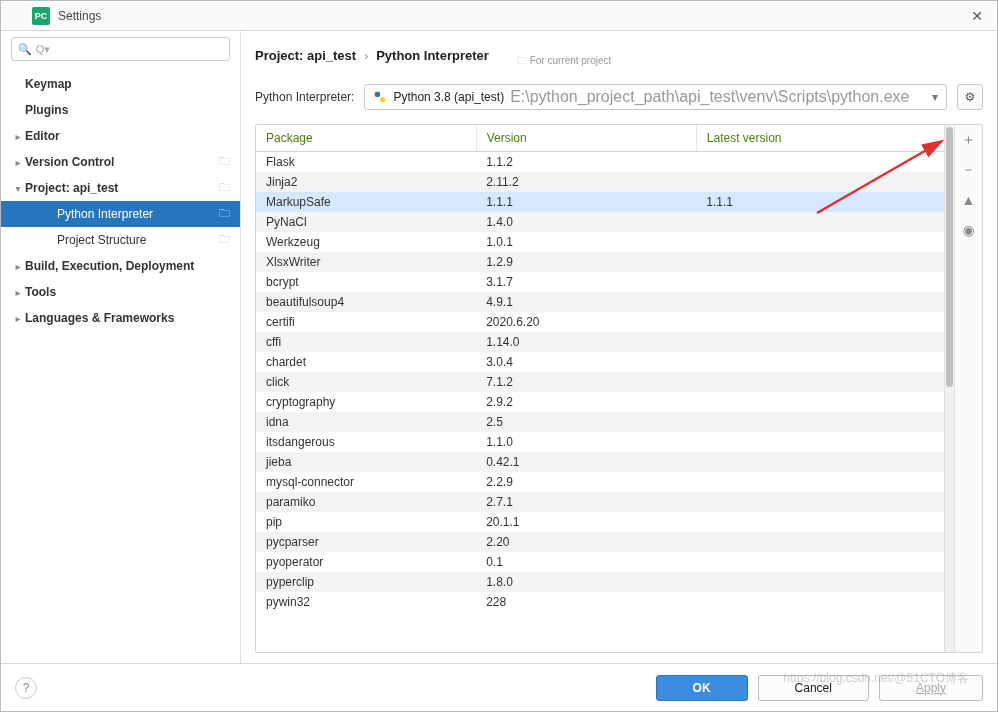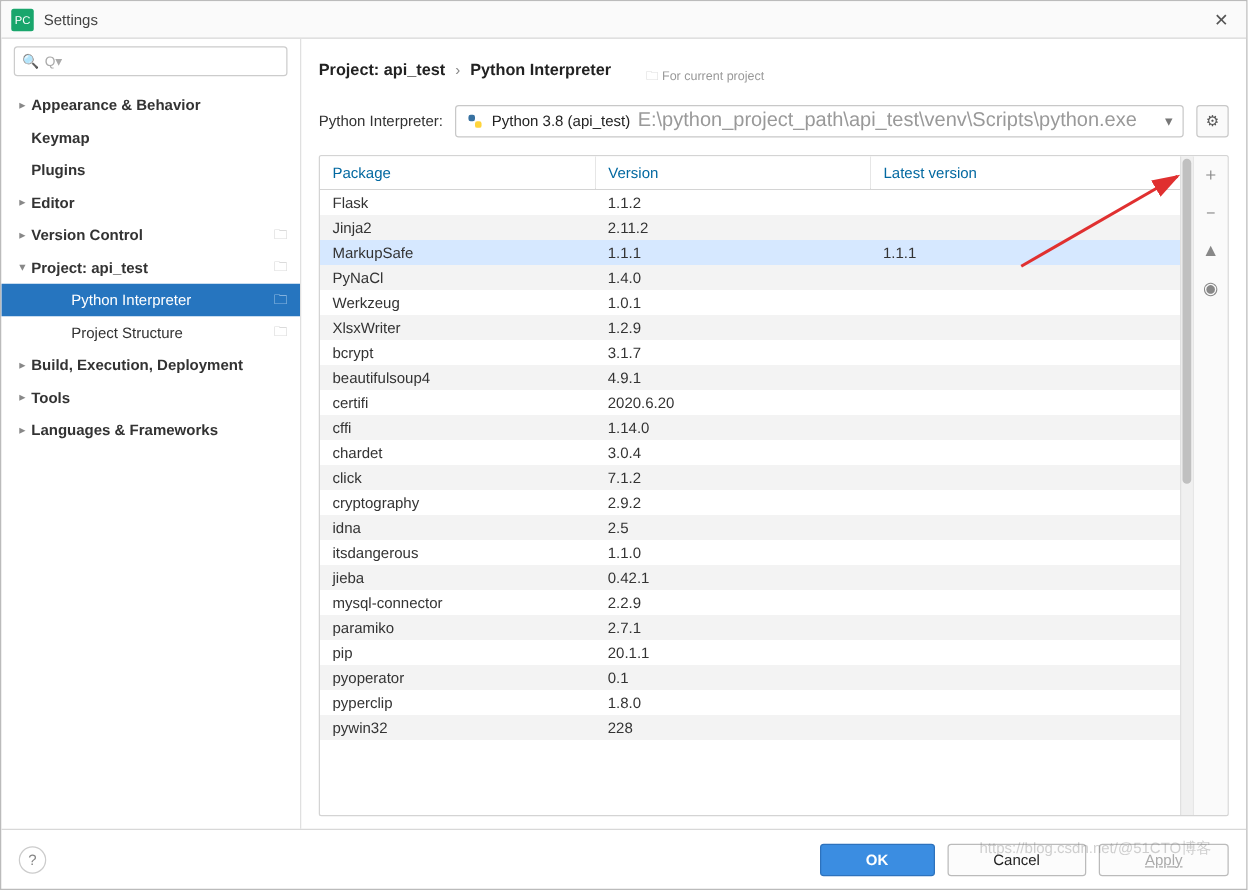--- a/index.html
+++ b/index.html
@@ -1,19 +1,19 @@
 <!DOCTYPE html>
 <html><head>
 <meta charset="utf-8">
 <style>
 * { box-sizing: border-box; margin: 0; padding: 0; font-family: "Segoe UI", Arial, sans-serif; }
 body { width: 998px; height: 712px; background: #fff; overflow: hidden; font-size: 12px; color: #222; border: 1px solid #bbb; position: relative; }
 
 .titlebar { height: 30px; display: flex; align-items: center; padding: 0 8px; border-bottom: 1px solid #d8d8d8; background: #fafafa; }
-.titlebar .app-icon { width: 18px; height: 18px; background: #19a66c; border-radius: 2px; display: flex; align-items: center; justify-content: center; color: #fff; font-size: 9px; font-weight: normal; }
+.titlebar .app-icon { width: 18px; height: 18px; background: #19a66c; border-radius: 2px; display: flex; align-items: center; justify-content: center; color: #fff; font-size: 9px; font-weight: bold; margin-left: 23px; }
 .titlebar .title { margin-left: 8px; font-size: 12px; color: #444; }
 .titlebar .close-x { margin-left: auto; font-size: 14px; color: #555; cursor: pointer; padding: 2px 6px; }
 
 .body-area { display: flex; height: 632px; }
 
 .sidebar { width: 240px; border-right: 1px solid #e0e0e0; display: flex; flex-direction: column; }
 .search-wrap { padding: 6px 10px; }
 .search-box { width: 100%; height: 24px; border: 1px solid #ccc; border-radius: 3px; padding: 0 6px; display: flex; align-items: center; color: #aaa; font-size: 11px; background: #fff; }
 .tree { flex: 1; overflow: auto; padding-top: 4px; }
 .tree-item { display: flex; align-items: center; height: 26px; padding-left: 10px; cursor: pointer; position: relative; }
@@ -42,21 +42,21 @@
 .interp-select { flex: 1; height: 26px; border: 1px solid #c8c8c8; border-radius: 3px; background: #fff; display: flex; align-items: center; padding: 0 8px; position: relative; cursor: pointer; }
 .interp-select .py-icon { width: 14px; height: 14px; margin-right: 6px; }
 .interp-select .sel-name { font-size: 12px; color: #222; }
 .interp-select .sel-path { font-size: 16px; color: #999; margin-left: 6px; }
 .interp-select .dd { margin-left: auto; color: #777; }
 .gear-btn { width: 26px; height: 26px; border: 1px solid #c8c8c8; border-radius: 3px; background: #fafafa; display: flex; align-items: center; justify-content: center; cursor: pointer; color: #555; }
 
 .pkg-area { flex: 1; display: flex; border: 1px solid #d4d4d4; border-radius: 2px; min-height: 0; overflow: hidden; }
 .pkg-table-wrap { flex: 1; overflow: auto; }
 .pkg-table { width: 100%; border-collapse: collapse; }
-.pkg-table thead th { text-align: left; font-weight: normal; font-size: 12px; color: #0369a1; padding: 6px 10px; border-bottom: 1px solid #d4d4d4; border-right: 1px solid #e6e6e6; background: #fff; position: sticky; top: 0; }
+.pkg-table thead th { text-align: left; font-weight: normal; font-size: 12px; color: #4d7c0f; padding: 6px 10px; border-bottom: 1px solid #d4d4d4; border-right: 1px solid #e6e6e6; background: #fff; position: sticky; top: 0; }
 .pkg-table thead th:last-child { border-right: none; }
 .pkg-table tbody td { padding: 3px 10px; font-size: 12px; color: #333; }
 .pkg-table tbody tr:nth-child(even) td { background: #f3f3f3; }
 .pkg-table tbody tr.sel td { background: #d6e8ff; }
 
 .pkg-tools { width: 28px; border-left: 1px solid #e0e0e0; display: flex; flex-direction: column; align-items: center; padding-top: 6px; gap: 12px; background: #fafafa; }
 .tool-btn { width: 18px; height: 18px; display: flex; align-items: center; justify-content: center; color: #888; font-size: 14px; cursor: pointer; }
 
 .scrollbar-track { width: 10px; background: #f0f0f0; border-left: 1px solid #e0e0e0; position: relative; }
 .scrollbar-thumb { position: absolute; left: 1px; right: 1px; top: 2px; height: 260px; background: #c0c0c0; border-radius: 4px; }
@@ -84,24 +84,20 @@
 <div class="body-area">
 
   <div class="sidebar">
     <div class="search-wrap">
       <div class="search-box">
         <span>🔍</span>
         <span style="margin-left:4px">Q▾</span>
       </div>
     </div>
     <div class="tree" id="tree">
-        <div class="tree-item collapsed bold">
-          <span class="chev"></span>
-          <span class="label">Appearance &amp; Behavior</span>
-        </div>
         <div class="tree-item leaf bold">
           <span class="chev"></span>
           <span class="label">Keymap</span>
         </div>
         <div class="tree-item leaf bold">
           <span class="chev"></span>
           <span class="label">Plugins</span>
         </div>
         <div class="tree-item collapsed bold">
           <span class="chev"></span>
@@ -265,20 +261,25 @@
                 <td></td>
               </tr>
               <tr>
                 <td>paramiko</td>
                 <td>2.7.1</td>
                 <td></td>
               </tr>
               <tr>
                 <td>pip</td>
                 <td>20.1.1</td>
+                <td></td>
+              </tr>
+              <tr>
+                <td>pycparser</td>
+                <td>2.20</td>
                 <td></td>
               </tr>
               <tr>
                 <td>pyoperator</td>
                 <td>0.1</td>
                 <td></td>
               </tr>
               <tr>
                 <td>pyperclip</td>
                 <td>1.8.0</td>

